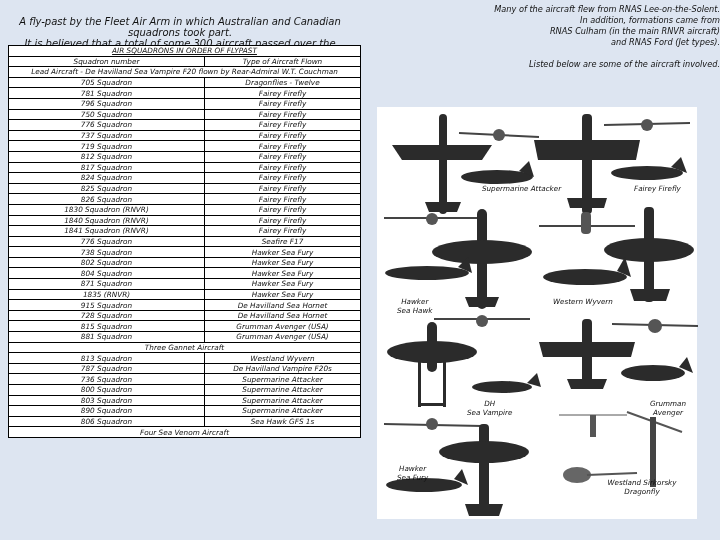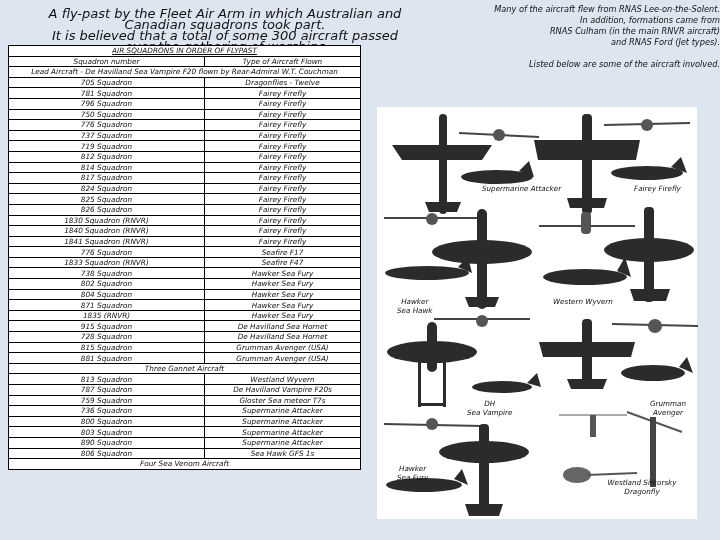--- a/index.html
+++ b/index.html
@@ -1,17 +1,17 @@
 <!DOCTYPE html>
 <html><head>
 <meta charset="utf-8">
 <style>
   html,body{margin:0;padding:0;}
   body{width:720px;height:540px;background:#dde5f1;position:relative;overflow:hidden;font-family:"DejaVu Sans",sans-serif;color:#111;}
-  .intro-left{position:absolute;left:0;top:8px;width:360px;text-align:center;font-size:13px;line-height:11px;font-style:italic;padding-left:45px;}
+  .intro-left{position:absolute;left:0;top:16px;width:360px;text-align:center;font-size:10px;line-height:11px;font-style:italic;}
   .intro-right{position:absolute;left:360px;top:4px;width:360px;text-align:right;font-size:8.2px;line-height:11px;font-style:italic;}
   .intro-right .gap{height:11px;}
   table.sq{position:absolute;left:8px;top:45px;width:353px;border-collapse:collapse;background:#fff;font-size:7.3px;font-style:italic;}
   table.sq td{border:1px solid #000;height:9.6px;padding:0;text-align:center;line-height:9px;white-space:nowrap;overflow:hidden;}
   table.sq td.c1{width:195px;}
   table.sq .title{text-decoration:underline;font-weight:normal;margin-top:13px;}
   .panel{position:absolute;left:377px;top:107px;width:320px;height:412px;background:#fff;}
   .plane-label{position:absolute;font-size:7.2px;line-height:9px;font-style:italic;color:#111;text-align:center;}
   svg.plane{position:absolute;}
 </style>
@@ -71,24 +71,20 @@
       </tr>
       <tr>
         <td class="c1">719 Squadron</td>
         <td>Fairey Firefly</td>
       </tr>
       <tr>
         <td class="c1">812 Squadron</td>
         <td>Fairey Firefly</td>
       </tr>
       <tr>
-        <td class="c1">814 Squadron</td>
-        <td>Fairey Firefly</td>
-      </tr>
-      <tr>
         <td class="c1">817 Squadron</td>
         <td>Fairey Firefly</td>
       </tr>
       <tr>
         <td class="c1">824 Squadron</td>
         <td>Fairey Firefly</td>
       </tr>
       <tr>
         <td class="c1">825 Squadron</td>
         <td>Fairey Firefly</td>
@@ -107,24 +103,20 @@
       </tr>
       <tr>
         <td class="c1">1841 Squadron (RNVR)</td>
         <td>Fairey Firefly</td>
       </tr>
       <tr>
         <td class="c1">776 Squadron</td>
         <td>Seafire F17</td>
       </tr>
       <tr>
-        <td class="c1">1833 Squadron (RNVR)</td>
-        <td>Seafire F47</td>
-      </tr>
-      <tr>
         <td class="c1">738 Squadron</td>
         <td>Hawker Sea Fury</td>
       </tr>
       <tr>
         <td class="c1">802 Squadron</td>
         <td>Hawker Sea Fury</td>
       </tr>
       <tr>
         <td class="c1">804 Squadron</td>
         <td>Hawker Sea Fury</td>
@@ -156,24 +148,20 @@
       <tr>
         <td colspan="2">Three Gannet Aircraft</td>
       </tr>
       <tr>
         <td class="c1">813 Squadron</td>
         <td>Westland Wyvern</td>
       </tr>
       <tr>
         <td class="c1">787 Squadron</td>
         <td>De Havilland Vampire F20s</td>
-      </tr>
-      <tr>
-        <td class="c1">759 Squadron</td>
-        <td>Gloster Sea meteor T7s</td>
       </tr>
       <tr>
         <td class="c1">736 Squadron</td>
         <td>Supermarine Attacker</td>
       </tr>
       <tr>
         <td class="c1">800 Squadron</td>
         <td>Supermarine Attacker</td>
       </tr>
       <tr>

